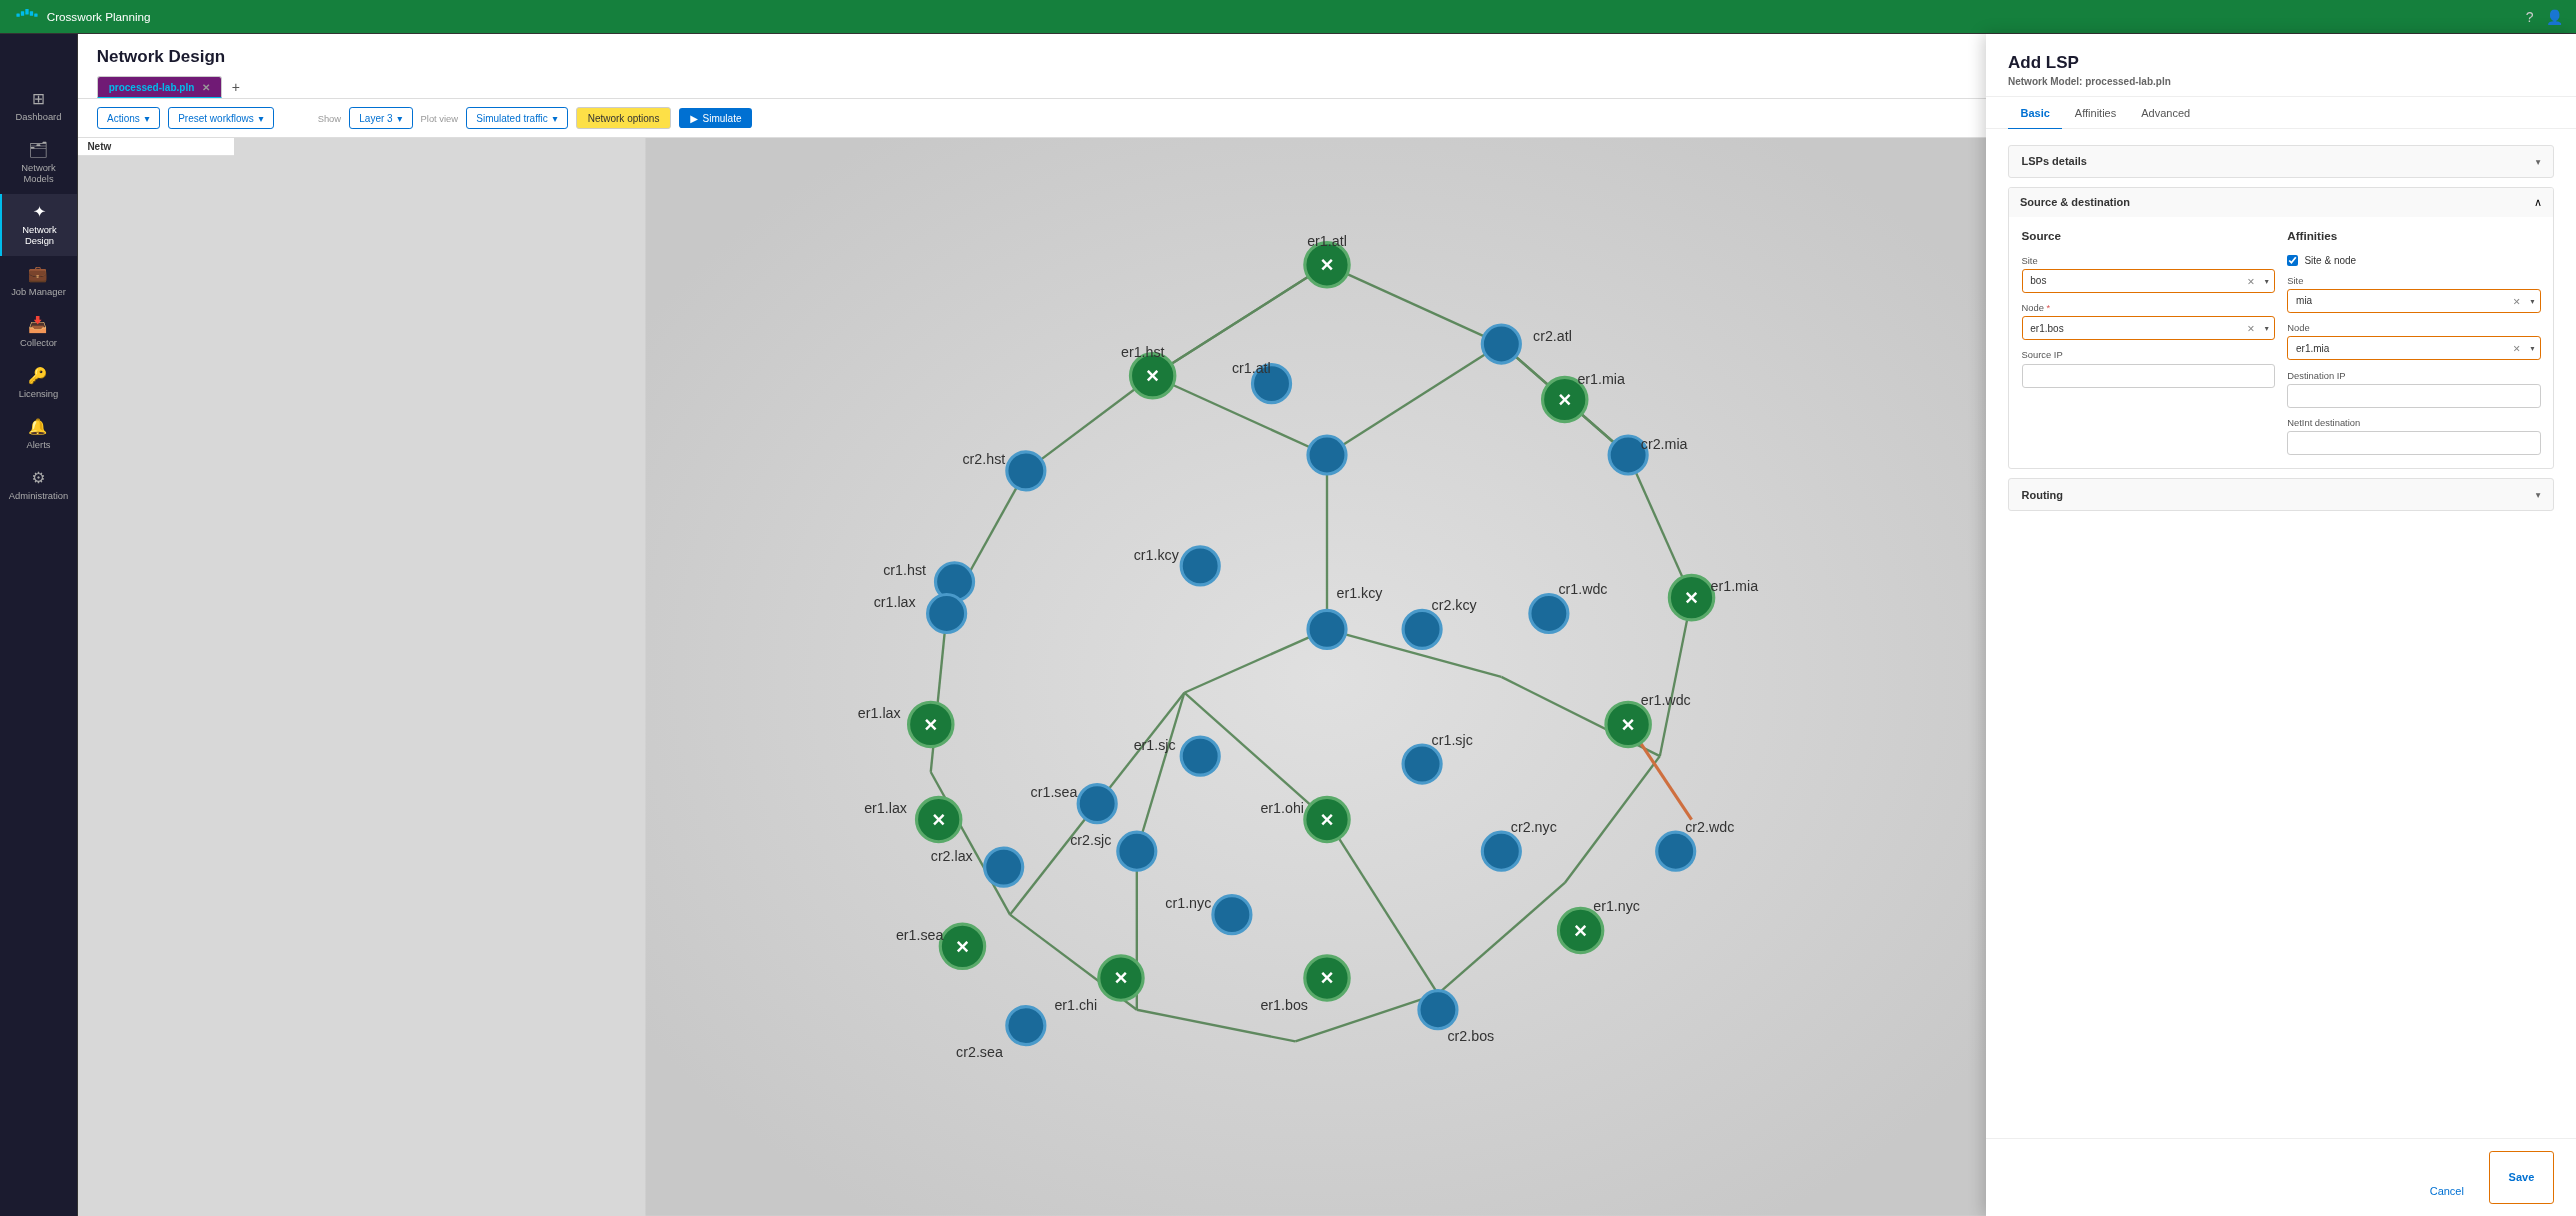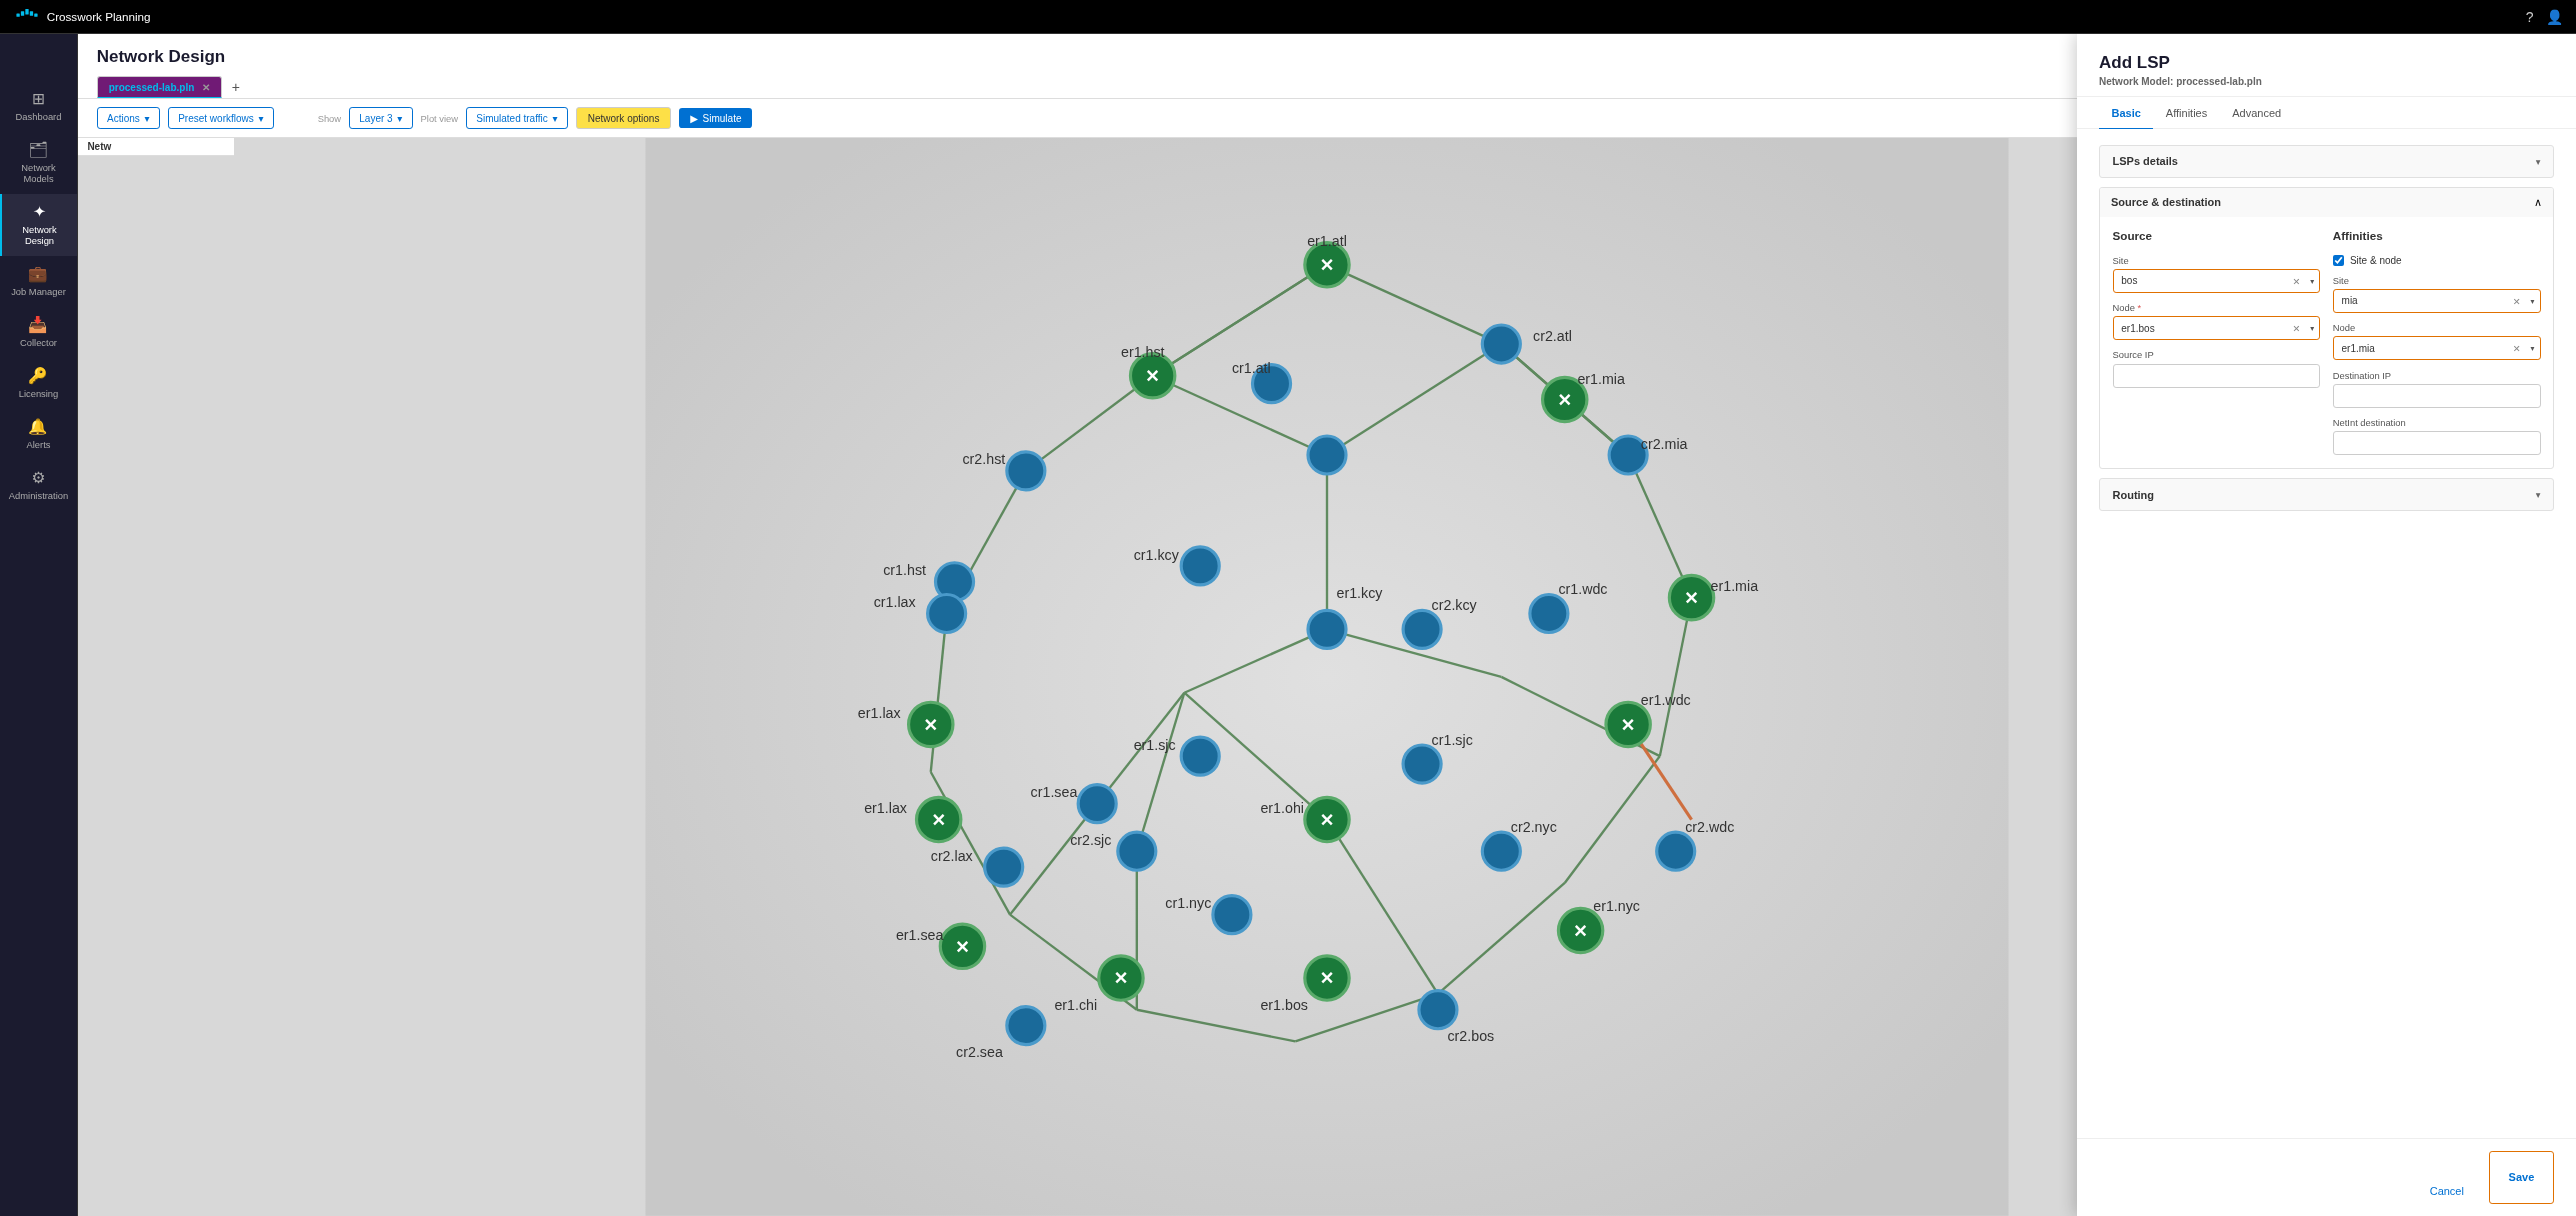--- a/index.html
+++ b/index.html
@@ -1,21 +1,21 @@
 <!DOCTYPE html>
 <html style="font-size:12.5px"><head>
   <meta charset="utf-8">
   <style>
     * { box-sizing: border-box; margin: 0; padding: 0; }
     body { font-family: -apple-system, BlinkMacSystemFont, 'Segoe UI', sans-serif; background: #1a1a2e; display: flex; height: 100vh; overflow: hidden; font-size: 11px; }
 
     
     .topbar {
       position: fixed; top: 0; left: 0; right: 0; height: 34px;
-      background: #000000; display: flex; align-items: center; padding: 0 12.5px;
+      background: #15803d; display: flex; align-items: center; padding: 0 12.5px;
       z-index: 100; border-bottom: 0.8px solid #333;
     }
     .topbar-logo { display: flex; align-items: center; gap: 6.2px; color: #fff; font-size: 11.7px; font-weight: 500; }
     .cisco-logo { width: 28px; height: 15.6px; }
     .topbar-icons { margin-left: auto; display: flex; gap: 12.5px; }
     .topbar-icon { color: #ccc; font-size: 14px; cursor: pointer; }
 
     
     .sidebar {
       width: 78px; background: #1b1b2f; display: flex; flex-direction: column;
@@ -104,21 +104,21 @@
     }
 
     
     .auto-focus {
       position: absolute; bottom: 6.2px; right: 70px;
       display: flex; align-items: center; gap: 4.7px; font-size: 9.4px; color: #333;
     }
 
     
     .modal-overlay {
-      position: fixed; top: 34px; right: 0; bottom: 0; width: 499px;
+      position: fixed; top: 34px; right: 0; bottom: 0; width: 590px;
       background: #fff; box-shadow: -3.1px 0 15.6px rgba(0,0,0,0.2);
       display: flex; flex-direction: column; z-index: 200; overflow-y: auto;
     }
 
     .modal-header { padding: 18.7px 22px 9.4px; border-bottom: 0.8px solid #eee; }
     .modal-title { font-size: 17px; font-weight: 600; color: #1a1a2e; }
     .modal-subtitle { font-size: 10px; color: #666; margin-top: 3.1px; font-weight: bold; }
 
     
     .modal-tabs { display: flex; gap: 0; padding: 0 22px; border-bottom: 0.8px solid #eee; }

